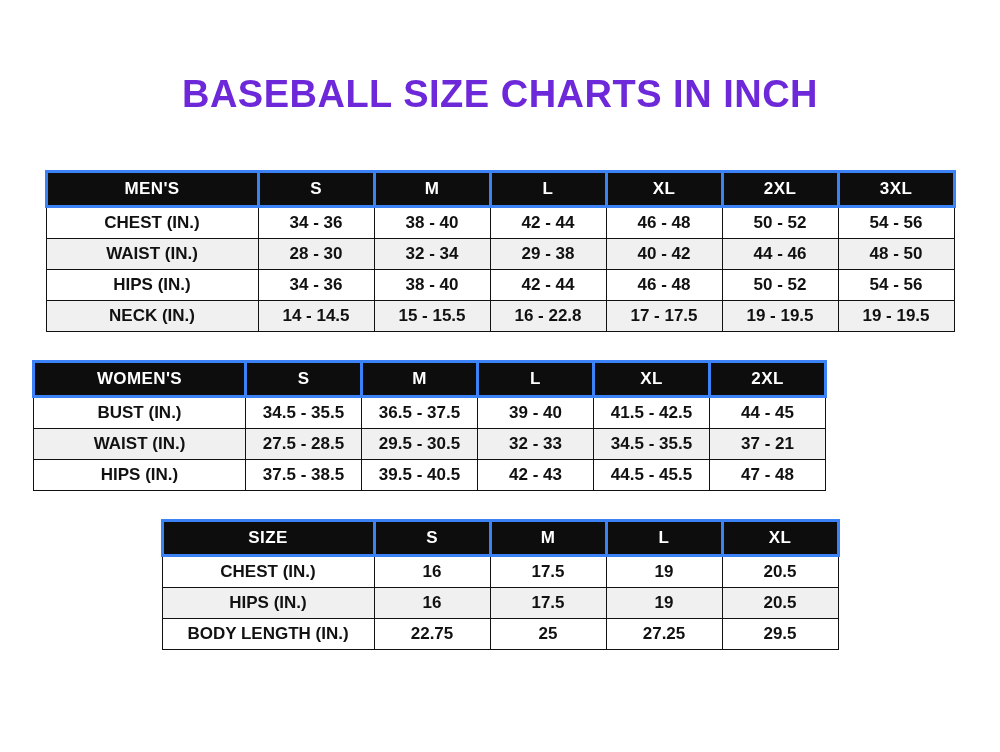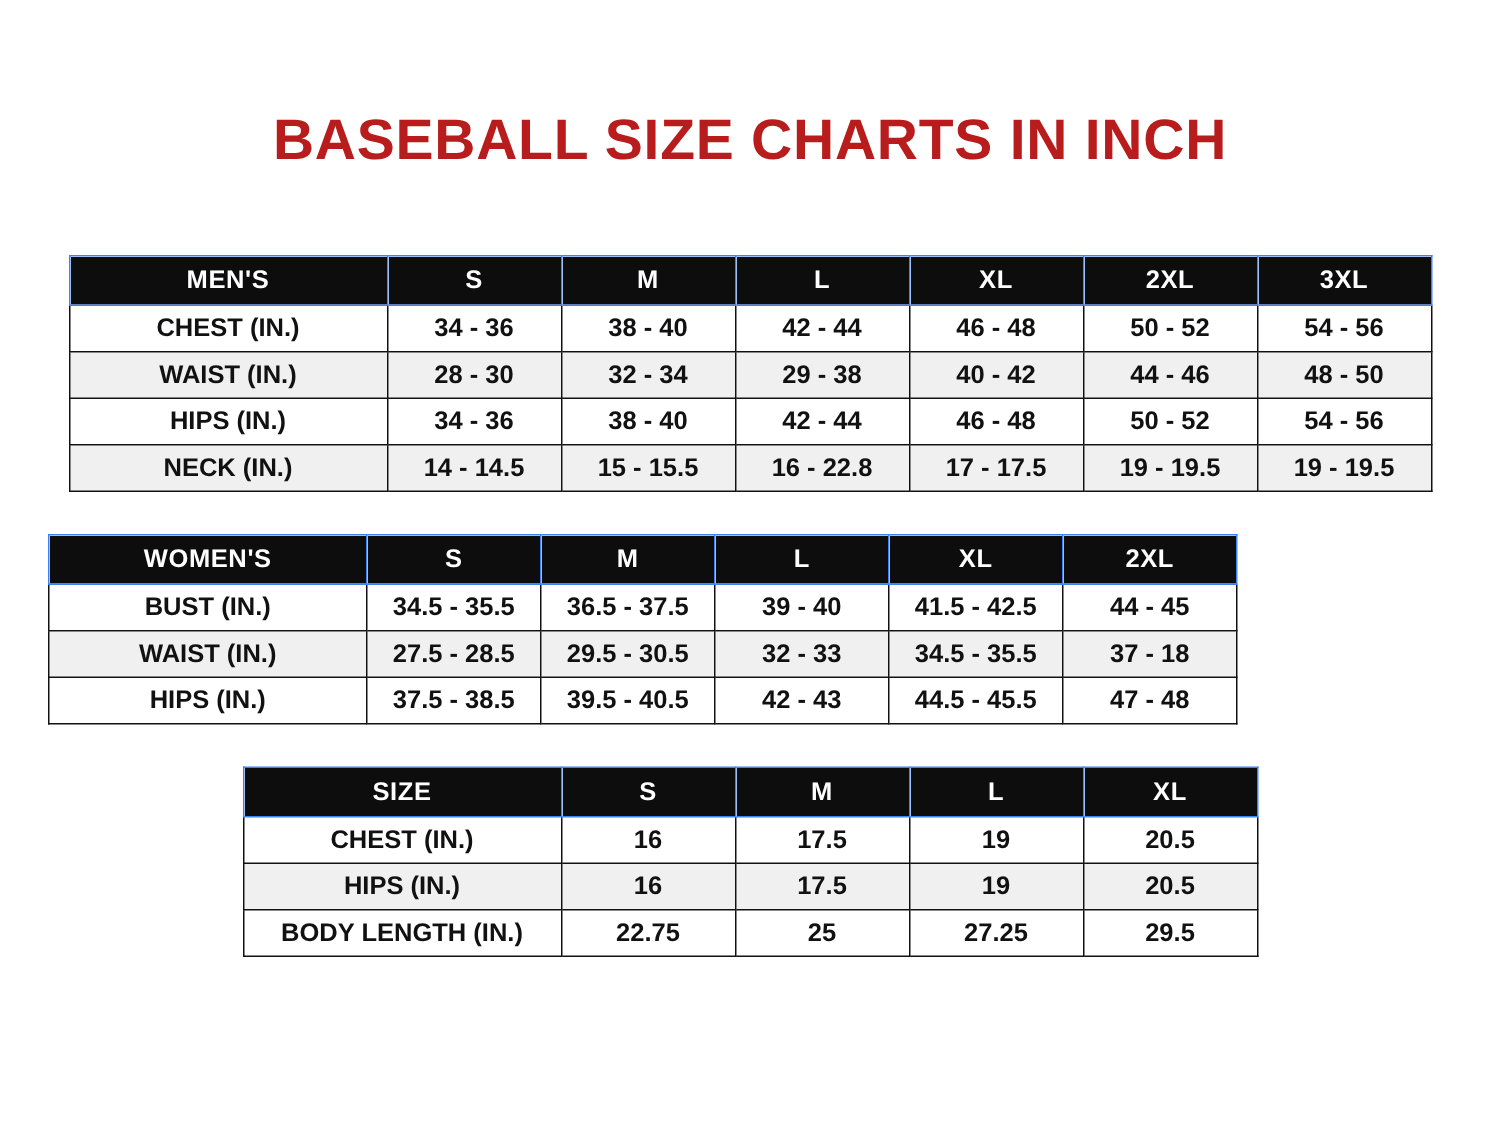--- a/index.html
+++ b/index.html
@@ -18,21 +18,21 @@
     position: relative;
     width: 1000px;
     height: 752px;
     box-sizing: border-box;
   }
   .title {
     text-align: center;
     font-size: 38px;
     font-weight: bold;
     letter-spacing: 0.5px;
-    color: #b91c1c;
+    color: #6d28d9;
     margin: 0;
     padding-top: 74px;
     padding-bottom: 0;
     line-height: 1.1;
   }
   .tables {
     padding-top: 54px;
   }
   table.size-table {
     border-collapse: collapse;
@@ -48,21 +48,21 @@
     font-size: 17px;
     color: #111111;
     height: 30px;
     padding: 0 2px;
     white-space: nowrap;
     overflow: hidden;
   }
   table.size-table thead th {
     background: #0d0d0d;
     color: #ffffff;
-    border: 1px solid #3b82f6;
+    border: 3px solid #3b82f6;
     font-size: 17px;
     letter-spacing: 0.4px;
     height: 32px;
   }
   table.size-table tbody tr:nth-child(even) td {
     background: #f0f0f0;
   }
   table.size-table tbody tr:nth-child(odd) td {
     background: #ffffff;
   }
@@ -184,21 +184,21 @@
           <td>39 - 40</td>
           <td>41.5 - 42.5</td>
           <td>44 - 45</td>
         </tr>
         <tr>
           <td class="row-label">WAIST (IN.)</td>
           <td>27.5 - 28.5</td>
           <td>29.5 - 30.5</td>
           <td>32 - 33</td>
           <td>34.5 - 35.5</td>
-          <td>37 - 18</td>
+          <td>37 - 21</td>
         </tr>
         <tr>
           <td class="row-label">HIPS (IN.)</td>
           <td>37.5 - 38.5</td>
           <td>39.5 - 40.5</td>
           <td>42 - 43</td>
           <td>44.5 - 45.5</td>
           <td>47 - 48</td>
         </tr>
       </tbody>

